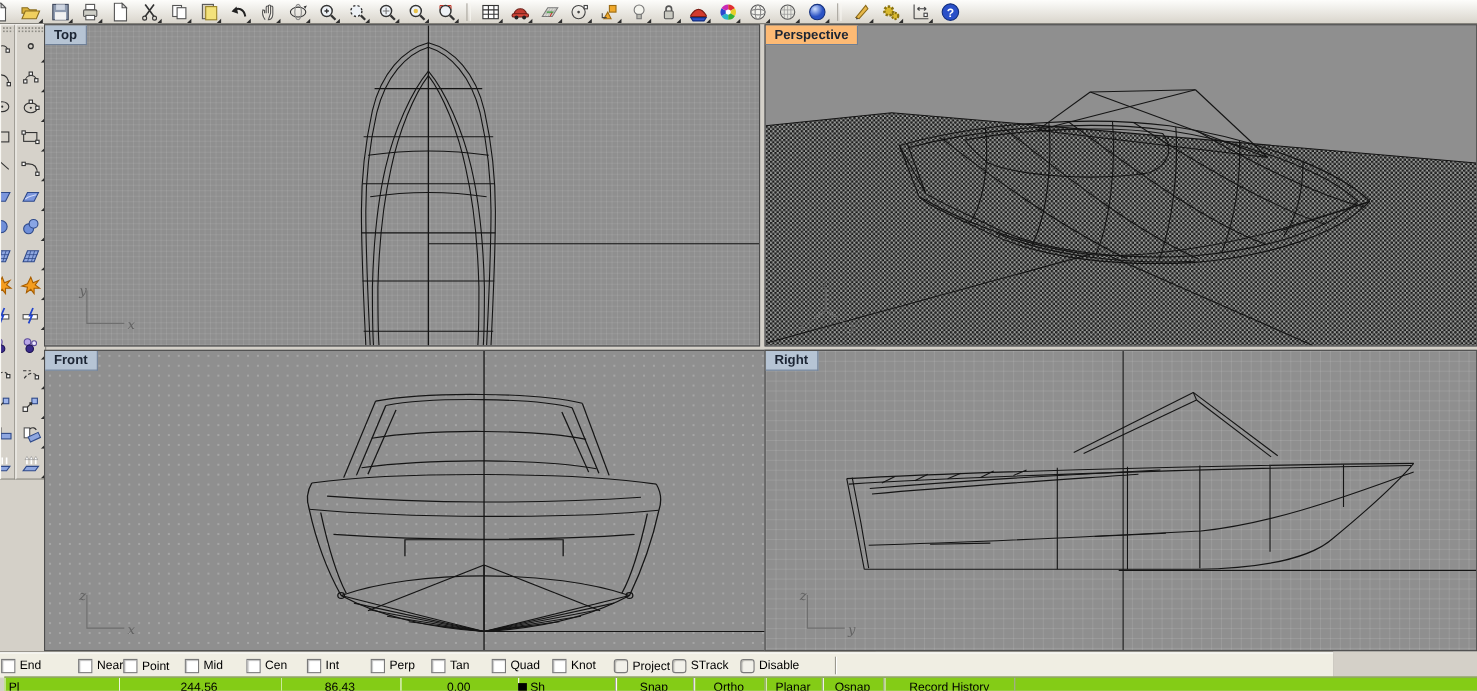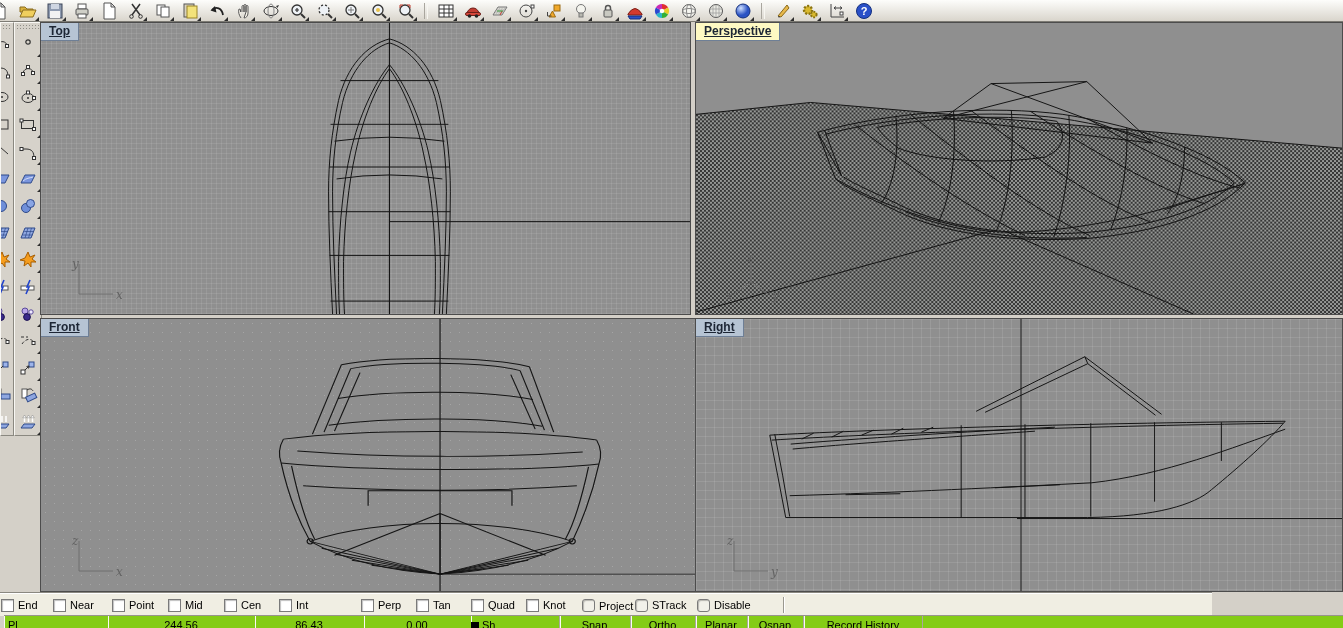--- a/index.html
+++ b/index.html
@@ -45,22 +45,22 @@
     background-image:radial-gradient(rgba(255,255,255,.20) .8px,transparent 1px);
     background-size:9px 9px;}
   #vp-right {left:695px;top:318px;width:648px;height:274px;
     background-image:linear-gradient(rgba(255,255,255,.10) 1px,transparent 1px),
                      linear-gradient(90deg,rgba(255,255,255,.10) 1px,transparent 1px);
     background-size:9px 9px;}
   .vp>svg.scene{position:absolute;left:0;top:0;width:100%;height:100%;}
   .vtab{position:absolute;left:0;top:0;height:17px;line-height:17px;
     padding:0 8px;font-size:12px;font-weight:bold;color:#1c2534;
     background:#b6c4d4;border-right:1px solid #6e7f96;
-    border-bottom:1px solid #6e7f96;z-index:5;text-decoration:underline;}
-  .vtab.active{background:#fef9c3;}
+    border-bottom:1px solid #6e7f96;z-index:5;}
+  .vtab.active{background:#fdba74;}
   .axis-widget{position:absolute;left:28px;bottom:10px;z-index:4;}
   .axis-widget text{font-family:"DejaVu Serif",serif;font-style:italic;
     font-size:12px;fill:#636363;}
   .axis-widget path{stroke:#6e6e6e;fill:none;}
 
   
   #osnap{position:absolute;left:0;top:593px;width:1212px;height:22px;
     background:#f0eee3;border-top:1px solid #ffffff;
     box-shadow:0 -1px 0 #8a8880;display:flex;align-items:center;font-size:11px;color:#000;}
   .os-item{display:flex;align-items:center;flex:0 0 auto;}
@@ -693,41 +693,41 @@
     <text x="3" y="10">z</text>
     <text x="47" y="41">y</text>
   </svg>
 </div>
 
 <div id="osnap">
   <div class="os-item" style="width:52px;padding-left:1px;">
       <span class="os-box"></span>
       <span>End</span>
     </div>
-  <div class="os-item" style="width:59px;">
+  <div class="os-item" style="width:59px;justify-content:flex-end;">
       <span class="os-box"></span>
       <span>Near</span>
     </div>
+  <div class="os-item" style="width:56px;align-items:flex-end;">
+      <span class="os-box"></span>
+      <span>Point</span>
+    </div>
   <div class="os-item" style="width:56px;">
       <span class="os-box"></span>
-      <span>Point</span>
-    </div>
-  <div class="os-item" style="width:56px;">
-      <span class="os-box"></span>
       <span>Mid</span>
     </div>
   <div class="os-item" style="width:55px;">
       <span class="os-box"></span>
       <span>Cen</span>
     </div>
   <div class="os-item" style="width:58px;">
       <span class="os-box"></span>
       <span>Int</span>
     </div>
-  <div class="os-item" style="width:55px;margin-left:24px;">
+  <div class="os-item" style="width:55px;">
       <span class="os-box"></span>
       <span>Perp</span>
     </div>
   <div class="os-item" style="width:55px;">
       <span class="os-box"></span>
       <span>Tan</span>
     </div>
   <div class="os-item" style="width:55px;">
       <span class="os-box"></span>
       <span>Quad</span>

